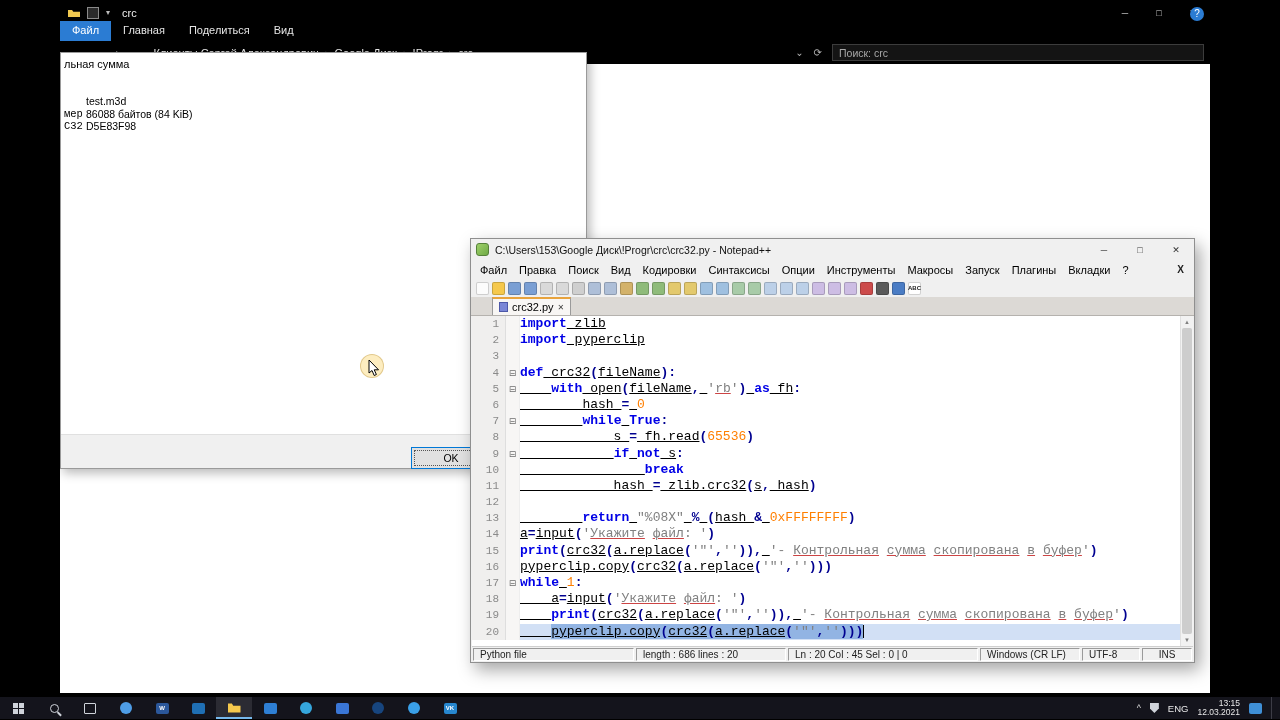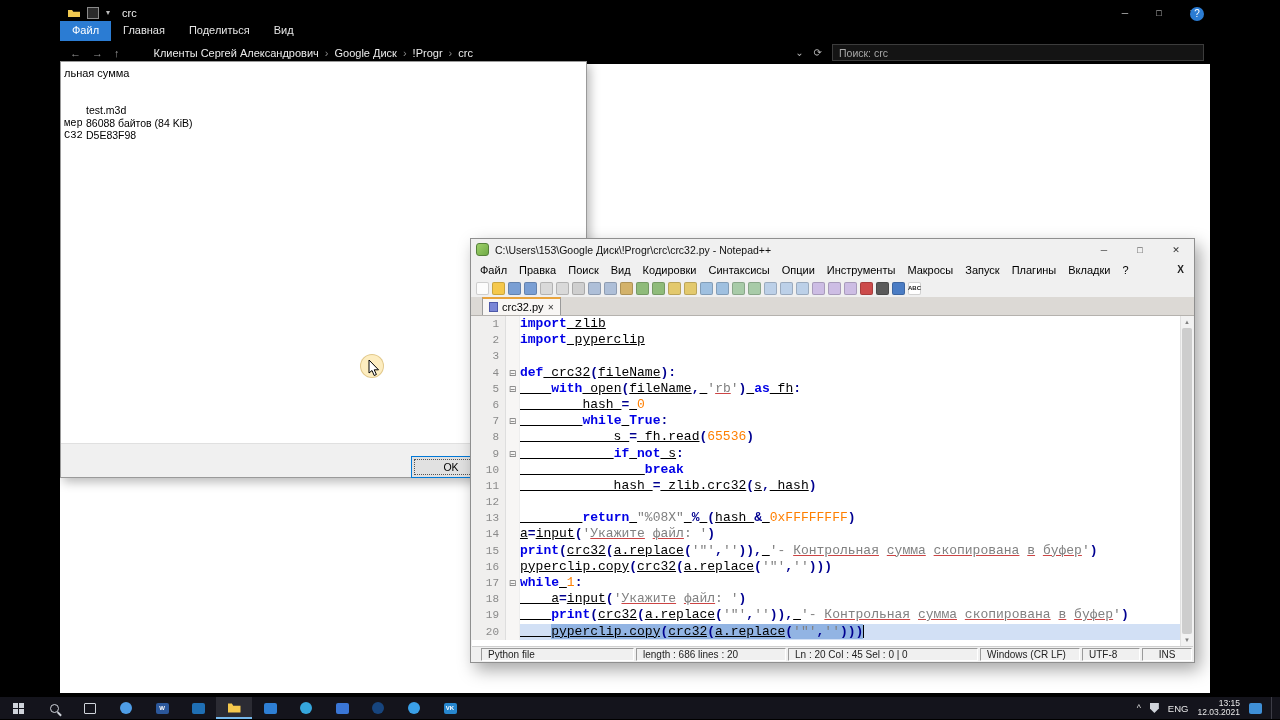--- a/index.html
+++ b/index.html
@@ -30,21 +30,21 @@
        padding:0 6px;font-family:"Liberation Sans",sans-serif;}
   .ex-content{position:absolute;top:60px;left:0;right:0;bottom:17px;background:#fff;}
   .ex-status{position:absolute;left:0;right:0;bottom:0;height:17px;background:#fff;border-top:1px solid #e4e4e4;
        display:flex;align-items:center;font-size:10.5px;color:#3c3c3c;}
   .ex-status .st1{padding-left:14px;}
   .ex-status .st2{margin-left:14px;padding-left:14px;border-left:1px solid #d9d9d9;}
   .view-toggles{margin-left:auto;display:flex;gap:4px;padding-right:8px;align-items:center;}
   .vt-list{width:12px;height:10px;background:repeating-linear-gradient(#9a9a9a 0 2px,#fff 2px 4px);}
   .vt-thumb{width:12px;height:10px;background:#6da4dc;border:1px solid #3f7cc0;}
   
-  .dlg{position:absolute;left:60px;top:61px;width:525px;height:415px;background:#fff;border:1px solid #9a9a9a;
+  .dlg{position:absolute;left:60px;top:52px;width:525px;height:415px;background:#fff;border:1px solid #9a9a9a;
        box-shadow:3px 4px 10px rgba(0,0,0,.28);z-index:2;}
   .dlg-title{height:21px;background:#fff;display:flex;align-items:center;font-size:11px;color:#000;padding-left:3px;}
   .dlg-rows{position:absolute;top:42px;left:3px;font-size:10.5px;color:#000;}
   .dlg-row{display:flex;height:12.5px;line-height:12.5px;}
   .dlg-label{width:22px;font-family:Liberation Mono, monospace;}
   .dlg-bottom{position:absolute;left:0;right:0;bottom:0;height:33px;background:#f0f0f0;border-top:1px solid #e0e0e0;}
   .dlg-ok{position:absolute;left:350px;top:394px;width:78px;height:20px;background:#e1e1e1;border:1px solid #0078d7;
        font-size:10.5px;display:flex;align-items:center;justify-content:center;outline:1px dotted #555;outline-offset:-4px;}
   
   .clickfx{position:absolute;left:360px;top:354px;width:22px;height:22px;border-radius:50%;z-index:3;
@@ -57,21 +57,21 @@
   .npp-appicon{width:13px;height:13px;border-radius:3px;background:linear-gradient(135deg,#9ed06a,#6faa45);
        border:1px solid #55813a;box-sizing:border-box;}
   .npp-ctl{margin-left:auto;display:flex;height:100%;}
   .npp-btn{width:36px;display:flex;align-items:center;justify-content:center;color:#333;font-size:9px;}
   .npp-menu{height:19px;display:flex;align-items:center;font-size:11px;color:#000;padding-left:3px;}
   .mi{padding:0 6px;}
   .menu-close{margin-left:auto;padding-right:10px;font-size:10px;font-weight:bold;color:#222;}
   .npp-toolbar{height:18px;display:flex;align-items:center;gap:3px;padding-left:5px;}
   .tbi{width:13px;height:13px;border-radius:2px;border:1px solid rgba(0,0,0,.18);box-sizing:border-box;
        display:flex;align-items:center;justify-content:center;font-size:6px;font-weight:bold;color:#222;}
-  .npp-tabs{height:19px;background:#dcd9d5;border-bottom:1px solid #b5b2ae;display:flex;align-items:flex-end;padding-left:11px;box-sizing:border-box;}
+  .npp-tabs{height:19px;background:#dcd9d5;border-bottom:1px solid #b5b2ae;display:flex;align-items:flex-end;padding-left:21px;box-sizing:border-box;}
   .tab-active{display:flex;align-items:center;gap:4px;background:#f8f6f4;border:1px solid #9a9a9a;border-bottom:none;
        border-top:2px solid #e8a33d;height:18px;padding:0 6px;font-size:11px;box-sizing:border-box;}
   .tab-docicon{width:9px;height:10px;background:#7a86d6;border:1px solid #4d58a8;box-sizing:border-box;}
   .tab-close{font-size:8px;color:#444;}
   .npp-edit{position:absolute;top:77px;left:1px;right:1px;bottom:16px;background:#fff;overflow:hidden;}
   .ed-lines{position:absolute;left:0;top:0;right:13px;bottom:0;font-family:"Liberation Mono",monospace;}
   .cl{display:flex;height:16.2px;}
   .lnn{width:34px;text-align:right;padding-right:6px;color:#8a8a8a;background:#f0efee;font-size:11px;line-height:16.2px;
        border-right:1px solid #dedede;box-sizing:border-box;flex:none;}
   .fm{width:14px;text-align:center;color:#707070;background:#f7f6f5;font-size:9px;line-height:16px;flex:none;
@@ -83,21 +83,21 @@
   .c-m{color:#808080;text-decoration:underline;text-decoration-color:#cc4444;}
   .c-o{color:#000090;font-weight:bold;}
   .c-t{color:#000;text-decoration:underline;}
   .cur .cd{background:#d2e0f5;}
   .cd .hl{background:#92b4e3;}
   .caret{display:inline-block;width:0;border-left:1px solid #000;height:13px;vertical-align:middle;}
   .ed-scroll{position:absolute;top:0;right:0;bottom:0;width:13px;background:#f2f2f2;border-left:1px solid #e0e0e0;box-sizing:border-box;}
   .sc-arrow{height:12px;display:flex;align-items:center;justify-content:center;font-size:6px;color:#808080;}
   .sc-thumb{position:absolute;top:12px;bottom:12px;left:1px;right:1px;background:#cdcdcd;border-radius:2px;}
   .npp-status{position:absolute;left:1px;right:1px;bottom:0;height:16px;background:#f0f0f0;border-top:1px solid #cfcfcf;
-       display:flex;align-items:stretch;font-size:10px;color:#222;box-sizing:border-box;padding-left:8px;}
+       display:flex;align-items:stretch;font-size:10px;color:#222;box-sizing:border-box;}
   .sp{border:1px solid;border-color:#9a9a9a #ffffff #ffffff #9a9a9a;margin:1px;padding:0 6px;display:flex;
       align-items:center;white-space:nowrap;box-sizing:border-box;}
   .sp-type{flex:1;}
   .sp-len{width:150px;}.sp-pos{width:190px;}.sp-eol{width:100px;}.sp-enc{width:58px;}.sp-ins{flex:none;width:50px;justify-content:center;}
   
   .taskbar{position:absolute;left:0;right:0;top:697px;height:22px;background:#14141c;display:flex;align-items:center;z-index:10;}
   .tb-item{width:36px;height:22px;display:flex;align-items:center;justify-content:center;flex:none;box-sizing:border-box;}
   .tb-active{background:rgba(255,255,255,.10);border-bottom:2px solid #76b9ed;}
   .winlogo{width:11px;height:11px;display:grid;grid-template-columns:1fr 1fr;grid-template-rows:1fr 1fr;gap:1px;}
   .winlogo div{background:#cfd3da;}

